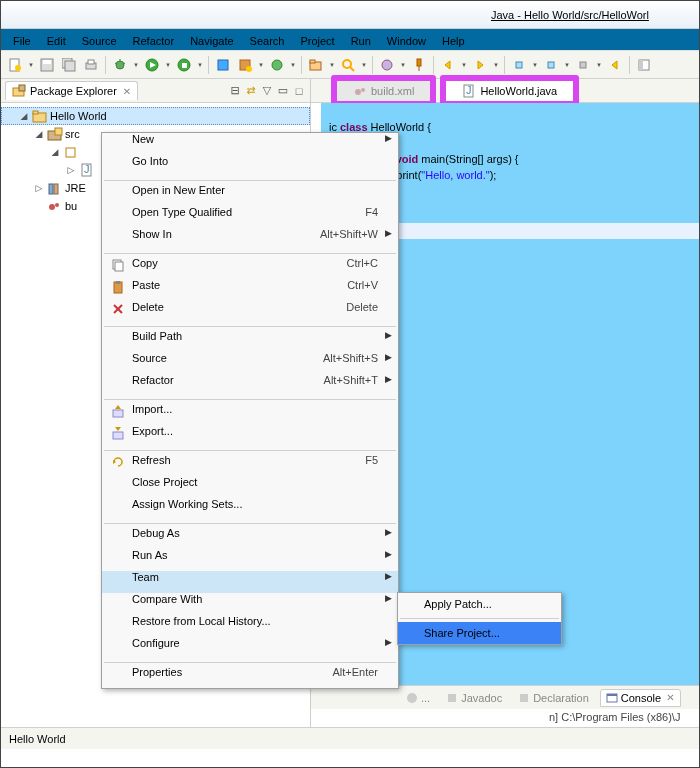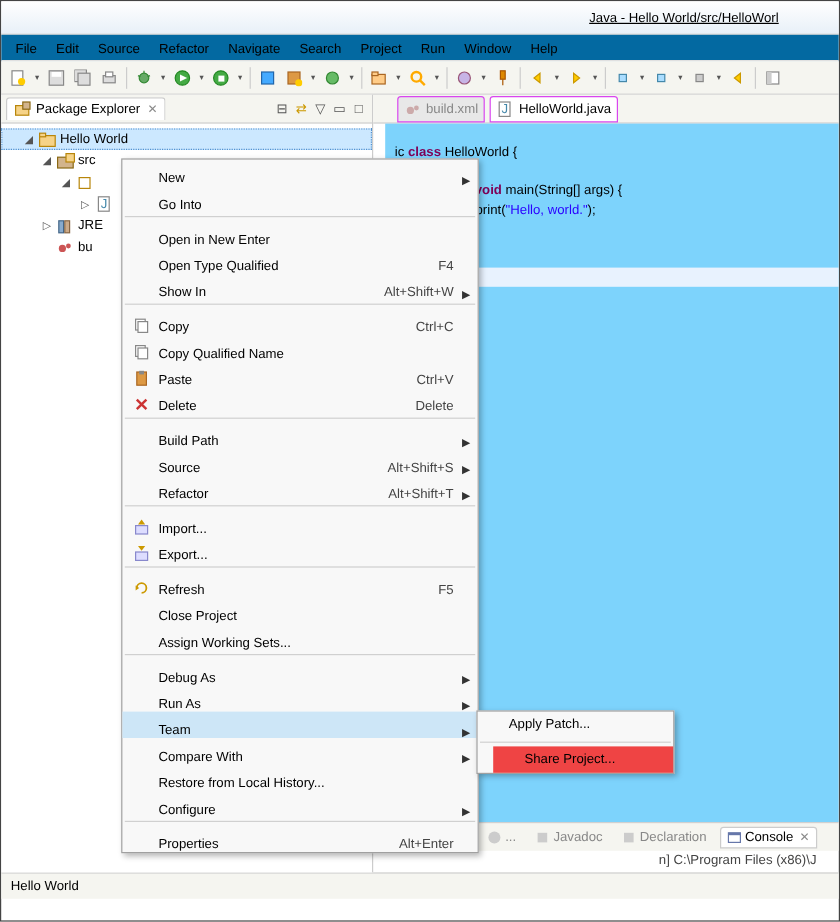--- a/index.html
+++ b/index.html
@@ -18,46 +18,46 @@
 .pane-tab-x { color: #888; margin-left: 2px; font-size: 10px; }
 .pane-tools { margin-left: auto; display: flex; gap: 2px; }
 .pane-tools span { width: 14px; height: 14px; display: flex; align-items: center; justify-content: center; color: #555; }
 .tree { padding: 4px 0; }
 .tree-row { display: flex; align-items: center; height: 18px; padding-left: 4px; gap: 2px; }
 .tree-row.selected { background: #cce8ff; border: 1px dotted #5090d0; }
 .tree-arrow { width: 12px; font-size: 9px; color: #555; text-align: center; }
 .tree-icon { width: 16px; height: 16px; display: flex; align-items: center; justify-content: center; }
 .right-pane { flex: 1; display: flex; flex-direction: column; }
 .editor-tabs { height: 24px; background: #f5f5f0; border-bottom: 1px solid #d0d0d0; display: flex; align-items: center; padding: 0 4px; gap: 4px; }
-.etab { display: flex; align-items: center; gap: 4px; padding: 3px 5px; background: #fff; border: 1px solid #d946ef; border-radius: 3px 3px 0 0; }
+.etab { display: flex; align-items: center; gap: 4px; padding: 3px 16px; background: #fff; border: 6px solid #d946ef; border-radius: 3px 3px 0 0; }
 .etab.inactive { background: #e8e8e8; color: #888; }
 .editor-body { flex: 1; background: #7dd3fc; padding: 4px 8px; font-family: Consolas, monospace; font-size: 12px; line-height: 16px; position: relative; margin-left: 10px; }
 .code-line { white-space: pre; }
 .kw { color: #7f0055; font-weight: bold; }
 .str { color: #2a00ff; }
 .fld { color: #0000c0; font-style: italic; }
 .highlight-line { position: absolute; left: 0; right: 0; height: 16px; background: #e8f2fe; top: 120px; }
 .bottom-tabs { height: 24px; background: #f5f5f0; border-top: 1px solid #d0d0d0; display: flex; align-items: center; padding: 0 4px; gap: 6px; overflow: hidden; }
 .btab { display: flex; align-items: center; gap: 3px; padding: 2px 5px; color: #888; }
 .btab.active { background: #fff; border: 1px solid #ccc; border-radius: 3px 3px 0 0; color: #000; }
 .bottom-body { height: 18px; padding: 2px 8px; font-size: 11px; color: #444; overflow: hidden; white-space: nowrap; }
 .statusbar { height: 22px; background: #f5f5f0; border-top: 1px solid #d0d0d0; display: flex; align-items: center; padding: 0 8px; }
 
 .ctx-menu { position: absolute; left: 100px; top: 131px; width: 298px; background: #f8f8f8; border: 1px solid #a0a0a0; box-shadow: 2px 2px 5px rgba(0,0,0,.3); z-index: 100; }
-.ctx-row { display: flex; align-items: flex-end; height: 22px; padding: 0 6px; position: relative; }
+.ctx-row { display: flex; align-items: flex-start; height: 22px; padding: 0 6px; position: relative; }
 .ctx-row:hover, .ctx-row.hl { background: #cde6f7; }
 .ctx-icon { width: 20px; height: 16px; display: flex; align-items: center; justify-content: center; }
 .ctx-label { flex: 1; padding-left: 4px; }
 .ctx-accel { color: #444; padding-right: 4px; }
 .ctx-sub { width: 10px; text-align: right; font-size: 9px; color: #333; }
 .ctx-sep { height: 1px; background: #d0d0d0; margin: 3px 2px; }
 
 .sub-menu { position: absolute; left: 396px; top: 591px; width: 165px; background: #f8f8f8; border: 1px solid #a0a0a0; box-shadow: 2px 2px 5px rgba(0,0,0,.3); z-index: 101; }
 .sub-row { display: flex; align-items: center; height: 22px; padding: 0 6px 0 26px; }
-.sub-row.hl { background: #ef4444; margin-left: 13px; }
+.sub-row.hl { background: #3b82f6; }
 
 svg { display: block; }
 </style>
 </head>
 <body>
 
 <div class="titlebar">
   <span>Java - Hello World/src/HelloWorl</span>
 </div>
 
@@ -399,30 +399,20 @@
           <rect x="4" y="4" width="8" height="9" fill="#fff" stroke="#888"></rect>
         </svg>
       </span>
       <span class="ctx-label">Copy</span>
       <span class="ctx-accel">Ctrl+C</span>
       <span class="ctx-sub"></span>
     </div>
   <div class="ctx-row">
       <span class="ctx-icon">
         <svg width="14" height="14">
-          <rect x="2" y="2" width="8" height="9" fill="#fff" stroke="#888"></rect>
-          <rect x="4" y="4" width="8" height="9" fill="#fff" stroke="#888"></rect>
-        </svg>
-      </span>
-      <span class="ctx-label">Copy Qualified Name</span>
-      <span class="ctx-sub"></span>
-    </div>
-  <div class="ctx-row">
-      <span class="ctx-icon">
-        <svg width="14" height="14">
           <rect x="3" y="2" width="8" height="11" fill="#d94" stroke="#a62"></rect>
           <rect x="5" y="1" width="4" height="3" fill="#888"></rect>
         </svg>
       </span>
       <span class="ctx-label">Paste</span>
       <span class="ctx-accel">Ctrl+V</span>
       <span class="ctx-sub"></span>
     </div>
   <div class="ctx-row">
       <span class="ctx-icon">

